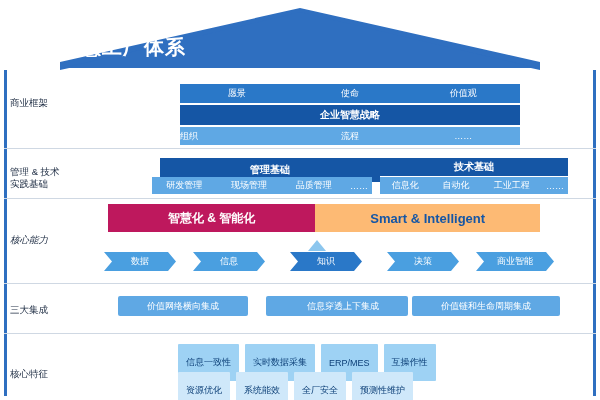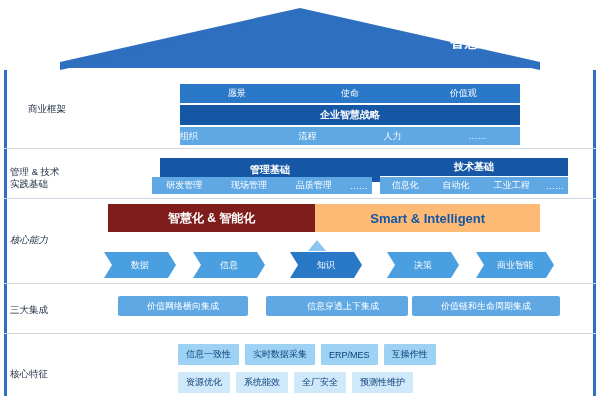--- a/index.html
+++ b/index.html
@@ -2,51 +2,51 @@
 <html><head>
 <meta charset="utf-8">
 <style>
   html,body{margin:0;padding:0;}
   body{width:600px;height:400px;background:#ffffff;font-family:"Liberation Sans","DejaVu Sans",sans-serif;overflow:hidden;}
   #stage{position:relative;width:600px;height:400px;background:#ffffff;}
 
   
   .roof{position:absolute;left:60px;top:8px;width:480px;height:62px;}
   .roof svg{display:block;}
-  .roof-title{position:absolute;left:0;top:26px;width:480px;text-align:right;color:#ffffff;font-size:14px;font-weight:bold;letter-spacing:1px;}
+  .roof-title{position:absolute;left:0;top:26px;width:480px;text-align:left;color:#ffffff;font-size:20px;font-weight:bold;letter-spacing:1px;}
   .wall-l{position:absolute;left:4px;top:70px;width:3px;height:326px;background:#2f6fc0;}
   .wall-r{position:absolute;left:593px;top:70px;width:3px;height:326px;background:#2f6fc0;}
 
   
   .divider{position:absolute;left:4px;width:592px;height:1px;background:#cfd8e3;}
 
   
   .row-label{position:absolute;left:10px;width:74px;color:#1b2a41;font-size:9.5px;line-height:12px;text-align:left;}
 
   
   .bar{position:absolute;display:flex;align-items:center;justify-content:center;color:#ffffff;font-size:9px;white-space:nowrap;margin-left:28px;}
   .b-deep{background:#1556a5;}
   .b-mid{background:#2a78c8;}
   .b-light{background:#5fa8e4;}
 
   .bar.bold{font-weight:bold;font-size:10px;}
 
   
-  .chev{position:absolute;height:26px;background:#4a9fe0;color:#fff;font-size:9px;display:flex;align-items:center;justify-content:center;
+  .chev{position:absolute;height:19px;background:#4a9fe0;color:#fff;font-size:9px;display:flex;align-items:center;justify-content:center;
     clip-path:polygon(0 0, calc(100% - 8px) 0, 100% 50%, calc(100% - 8px) 100%, 0 100%, 8px 50%);}
 
   .bigbar{position:absolute;display:flex;align-items:center;}
-  .bigbar .lt{flex:0 0 48%;height:100%;background:#7f1d1d;color:#fff;display:flex;align-items:center;justify-content:center;font-size:12px;font-weight:bold;}
+  .bigbar .lt{flex:0 0 48%;height:100%;background:#be185d;color:#fff;display:flex;align-items:center;justify-content:center;font-size:12px;font-weight:bold;}
   .bigbar .rt{flex:1;height:100%;background:#fdba74;color:#1556a5;display:flex;align-items:center;justify-content:center;font-size:13px;font-weight:bold;}
 
   .arrow-up{position:absolute;width:0;height:0;border-left:9px solid transparent;border-right:9px solid transparent;border-bottom:11px solid #8cc6ee;}
 
   .pill{position:absolute;border-radius:2px;display:flex;align-items:center;justify-content:center;color:#fff;font-size:9px;}
   .tagwrap{position:absolute;display:flex;gap:6px;}
-  .tag{height:21px;padding:0 8px;background:#9ed2f4;color:#0c3f77;font-size:9px;display:flex;align-items:center;justify-content:center;border-radius:1px;}
+  .tag{height:21px;padding:8px 8px;background:#9ed2f4;color:#0c3f77;font-size:9px;display:flex;align-items:center;justify-content:center;border-radius:1px;}
   .tag.alt{background:#cfe8fa;}
 </style>
 </head>
 <body>
 
 <div id="stage">
 
   <div class="roof">
     <svg width="480" height="62" viewBox="0 0 480 62">
       <polygon points="240,0 480,54 480,62 240,10 0,62 0,54" fill="#2f6fc0"></polygon>
@@ -57,34 +57,33 @@
   </div>
 
   <div class="wall-l"></div>
   <div class="wall-r"></div>
 
   <div class="divider" style="top:148px;"></div>
   <div class="divider" style="top:198px;"></div>
   <div class="divider" style="top:283px;"></div>
   <div class="divider" style="top:333px;"></div>
 
-  <div class="row-label" style="top:103px;text-align:center;">商业框架</div>
+  <div class="row-label" style="top:97px;">商业框架</div>
 
   <div class="bar b-mid" style="left:152px;top:84px;width:340px;height:19px;">
     <div style="flex:1;text-align:center;">愿景</div>
     <div style="flex:1;text-align:center;">使命</div>
     <div style="flex:1;text-align:center;">价值观</div>
   </div>
 
   <div class="bar b-deep bold" style="left:152px;top:105px;width:340px;height:20px;">企业智慧战略</div>
 
   <div class="bar b-light" style="left:152px;top:127px;width:340px;height:18px;">
     <div style="flex:1;text-align:left;">组织</div>
     <div style="flex:1;text-align:center;">流程</div>
-    <div style="flex:1;text-align:center;">人力</div>
     <div style="flex:1;text-align:center;">……</div>
   </div>
 
   <div class="row-label" style="top:166px;white-space:pre-line;">管理 &amp; 技术
 实践基础</div>
 
   <div class="bar b-deep bold" style="left:132px;top:158px;width:220px;height:24px;">管理基础</div>
   <div class="bar b-light" style="left:124px;top:177px;width:220px;height:17px;">
     <div style="flex:1;text-align:center;">研发管理</div>
     <div style="flex:1;text-align:center;">现场管理</div>

